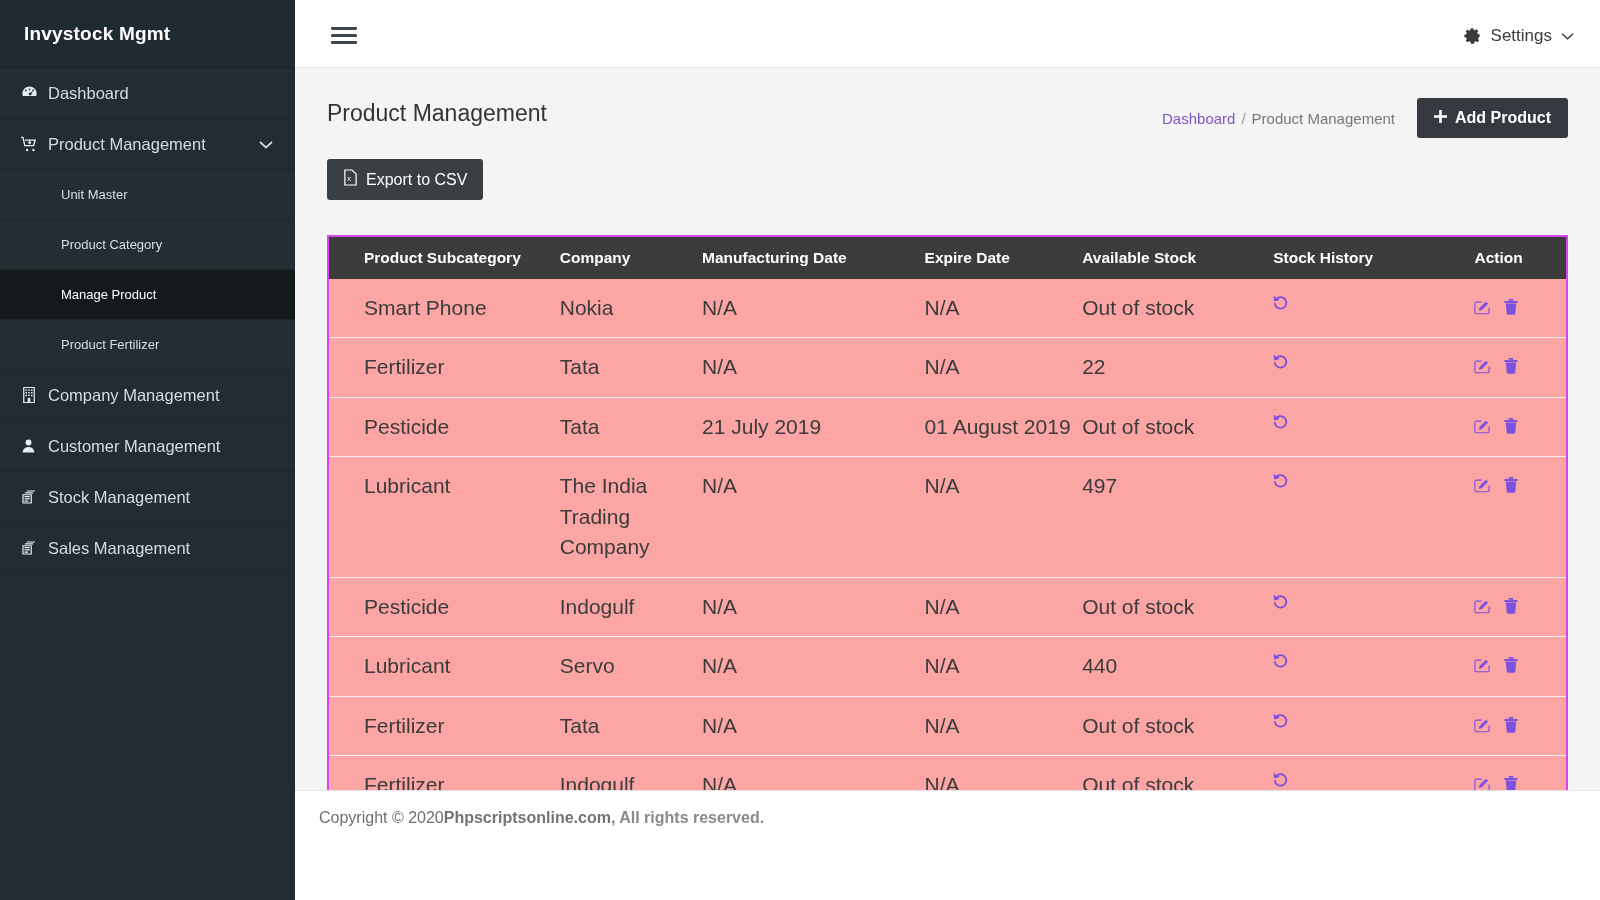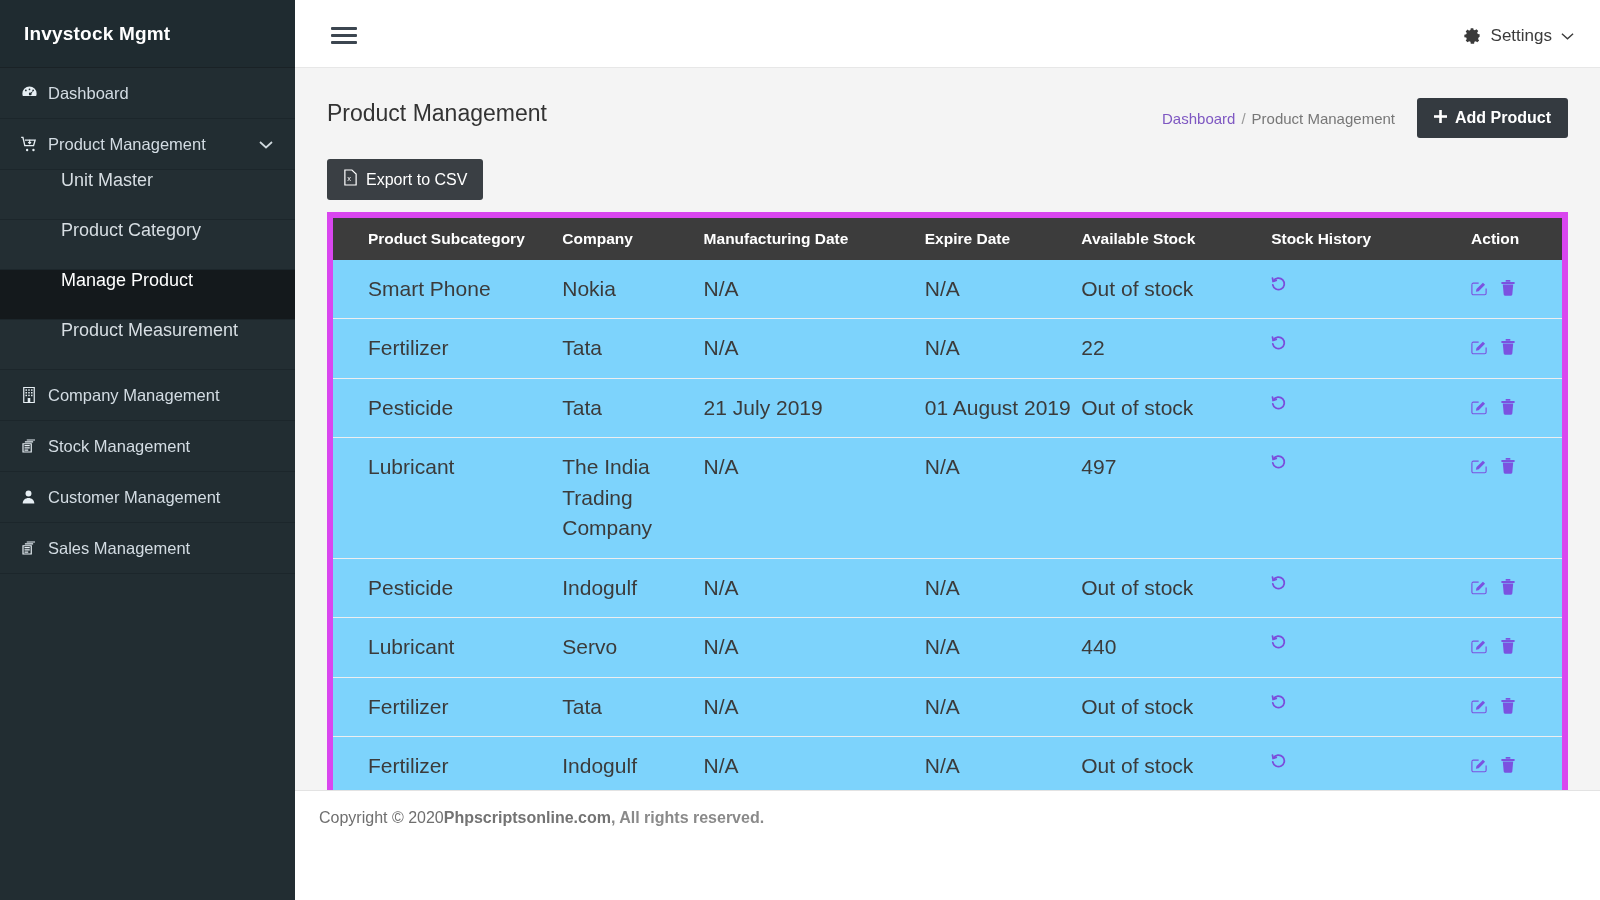--- a/index.html
+++ b/index.html
@@ -53,23 +53,23 @@
     position: absolute; right: 22px; top: 50%;
     transform: translateY(-50%);
     color: #cfd8dd;
   }
   .nav-sub {
     list-style: none; margin: 0; padding: 0;
     background: #232e33;
   }
   .sub-item {
     height: 50px;
-    display: flex; 
+    display: flex; align-items: center;
     padding-left: 61px;
-    font-size: 18px;
+    font-size: 13px;
     color: #d7dee3;
     border-bottom: 1px solid #1c262b;
     cursor: pointer;
   }
   .sub-item.active { background: #14191c; color: #ffffff; }
 
   
   .main {
     flex: 1 1 auto;
     height: 900px;
@@ -133,23 +133,23 @@
     border: none; border-radius: 3px;
     font-size: 16px; font-family: inherit;
     padding: 10px 16px;
     display: inline-flex; align-items: center; gap: 8px;
     cursor: pointer;
     margin-top: 21px;
   }
 
   
   .table-wrap {
-    margin-top: 12px;
-    background: #7dd3fc;
-    border: 6px solid #d946ef;
+    margin-top: 35px;
+    background: #fca5a5;
+    border: 2px solid #d946ef;
     position: relative;
   }
   table.grid { width: 100%; border-collapse: collapse; table-layout: fixed; }
   table.grid thead th {
     background: #3c3c3c; color: #fff;
     text-align: left;
     font-size: 15.5px;
     padding: 12px 10px 12px 0;
     font-weight: bold;
     white-space: nowrap;
@@ -255,21 +255,21 @@
       <li class="sub-item">
         <span>Unit Master</span>
       </li>
       <li class="sub-item">
         <span>Product Category</span>
       </li>
       <li class="sub-item active">
         <span>Manage Product</span>
       </li>
       <li class="sub-item">
-        <span>Product Measurement</span>
+        <span>Product Fertilizer</span>
       </li>
     </ul>
 
     <ul class="nav">
       <li class="nav-item">
         <span class="ico">
           <svg width="18" height="18" viewBox="0 0 24 24" fill="#e6eef3">
             <path d="M5 2h14v20H5z" fill="none" stroke="#e6eef3" stroke-width="1.6"></path>
             <rect x="7.3" y="4.4" width="2" height="2"></rect>
               <rect x="11" y="4.4" width="2" height="2"></rect>
@@ -281,36 +281,36 @@
               <rect x="11" y="11.6" width="2" height="2"></rect>
               <rect x="14.7" y="11.6" width="2" height="2"></rect>
             <rect x="10.3" y="16" width="3.4" height="6"></rect>
           </svg>
         </span>
         <span class="nav-label">Company Management</span>
       </li>
 
       <li class="nav-item">
         <span class="ico">
+          <svg width="17" height="18" viewBox="0 0 24 24" fill="#e6eef3">
+            <circle cx="12" cy="7" r="4.2"></circle>
+            <path d="M3.8 21c0-4.6 3.7-7.6 8.2-7.6s8.2 3 8.2 7.6z"></path>
+          </svg>
+        </span>
+        <span class="nav-label">Customer Management</span>
+      </li>
+
+      <li class="nav-item">
+        <span class="ico">
           <svg width="18" height="18" viewBox="0 0 24 24" fill="none" stroke="#e6eef3" stroke-width="1.6">
             <path d="M4 9h11v11H4z"></path>
             <path d="M6.5 6.5h11M9 4h11M6 11.5h7M6 14.5h7M6 17.5h5"></path>
           </svg>
         </span>
         <span class="nav-label">Stock Management</span>
-      </li>
-
-      <li class="nav-item">
-        <span class="ico">
-          <svg width="17" height="18" viewBox="0 0 24 24" fill="#e6eef3">
-            <circle cx="12" cy="7" r="4.2"></circle>
-            <path d="M3.8 21c0-4.6 3.7-7.6 8.2-7.6s8.2 3 8.2 7.6z"></path>
-          </svg>
-        </span>
-        <span class="nav-label">Customer Management</span>
       </li>
 
       <li class="nav-item">
         <span class="ico">
           <svg width="18" height="18" viewBox="0 0 24 24" fill="none" stroke="#e6eef3" stroke-width="1.6">
             <path d="M4 9h11v11H4z"></path>
             <path d="M6.5 6.5h11M9 4h11M6 11.5h7M6 14.5h7M6 17.5h5"></path>
           </svg>
         </span>
         <span class="nav-label">Sales Management</span>

